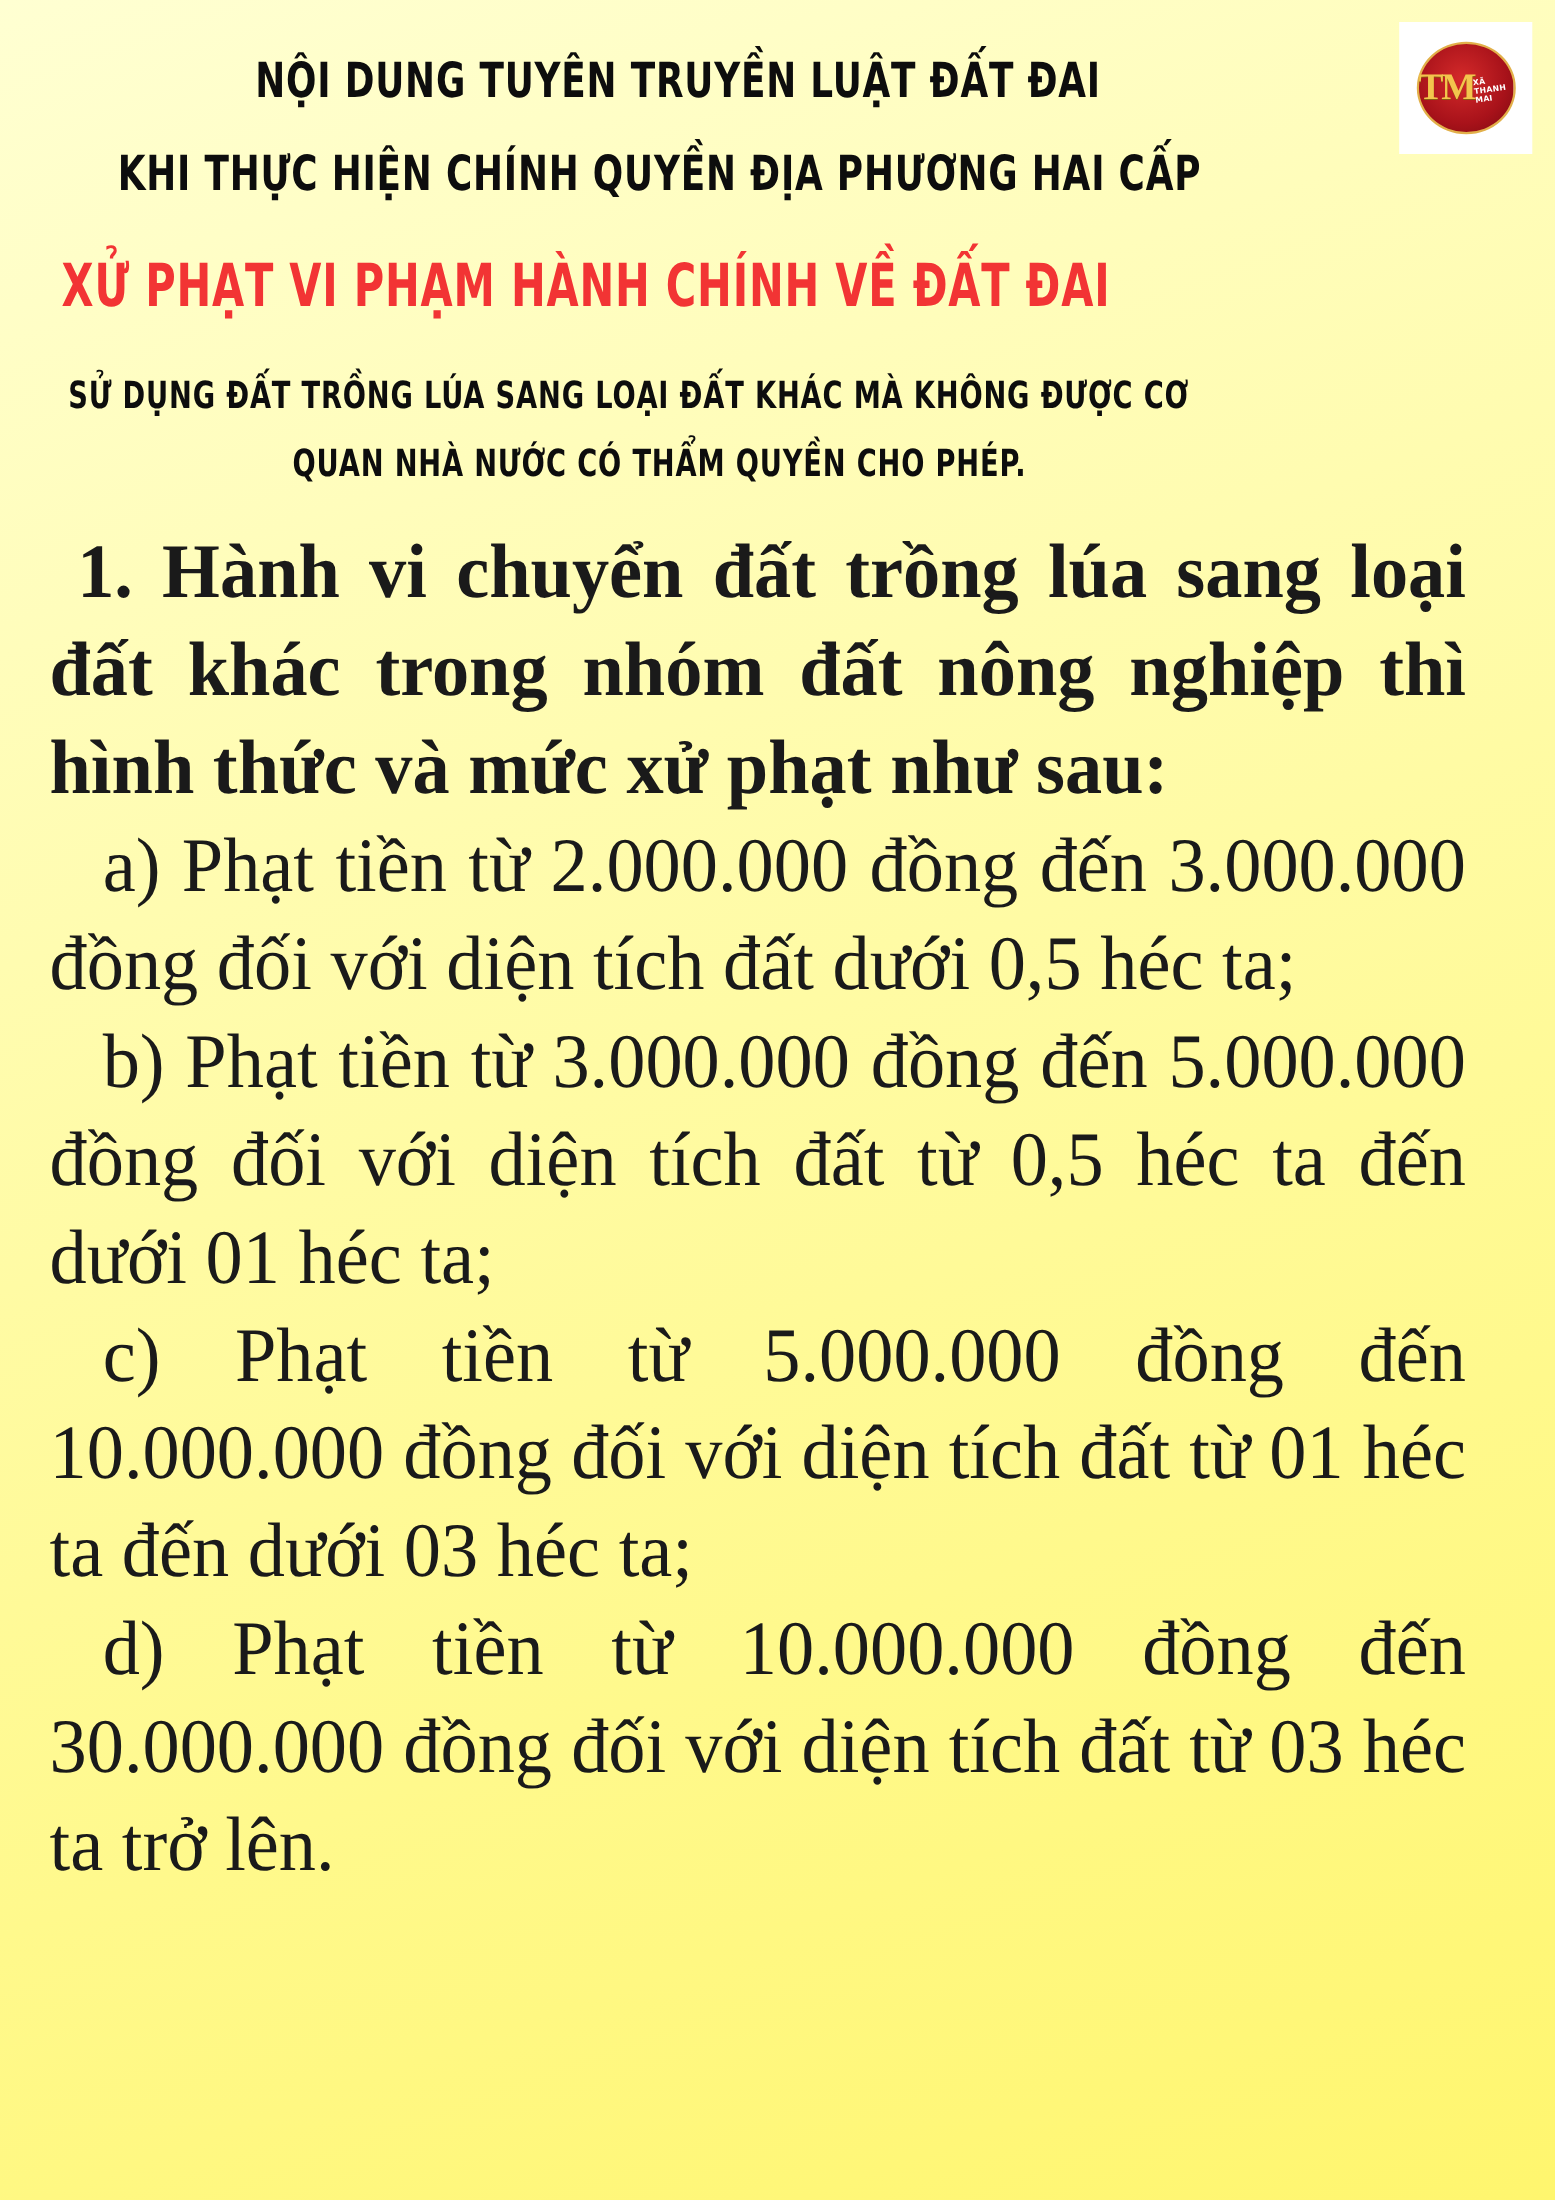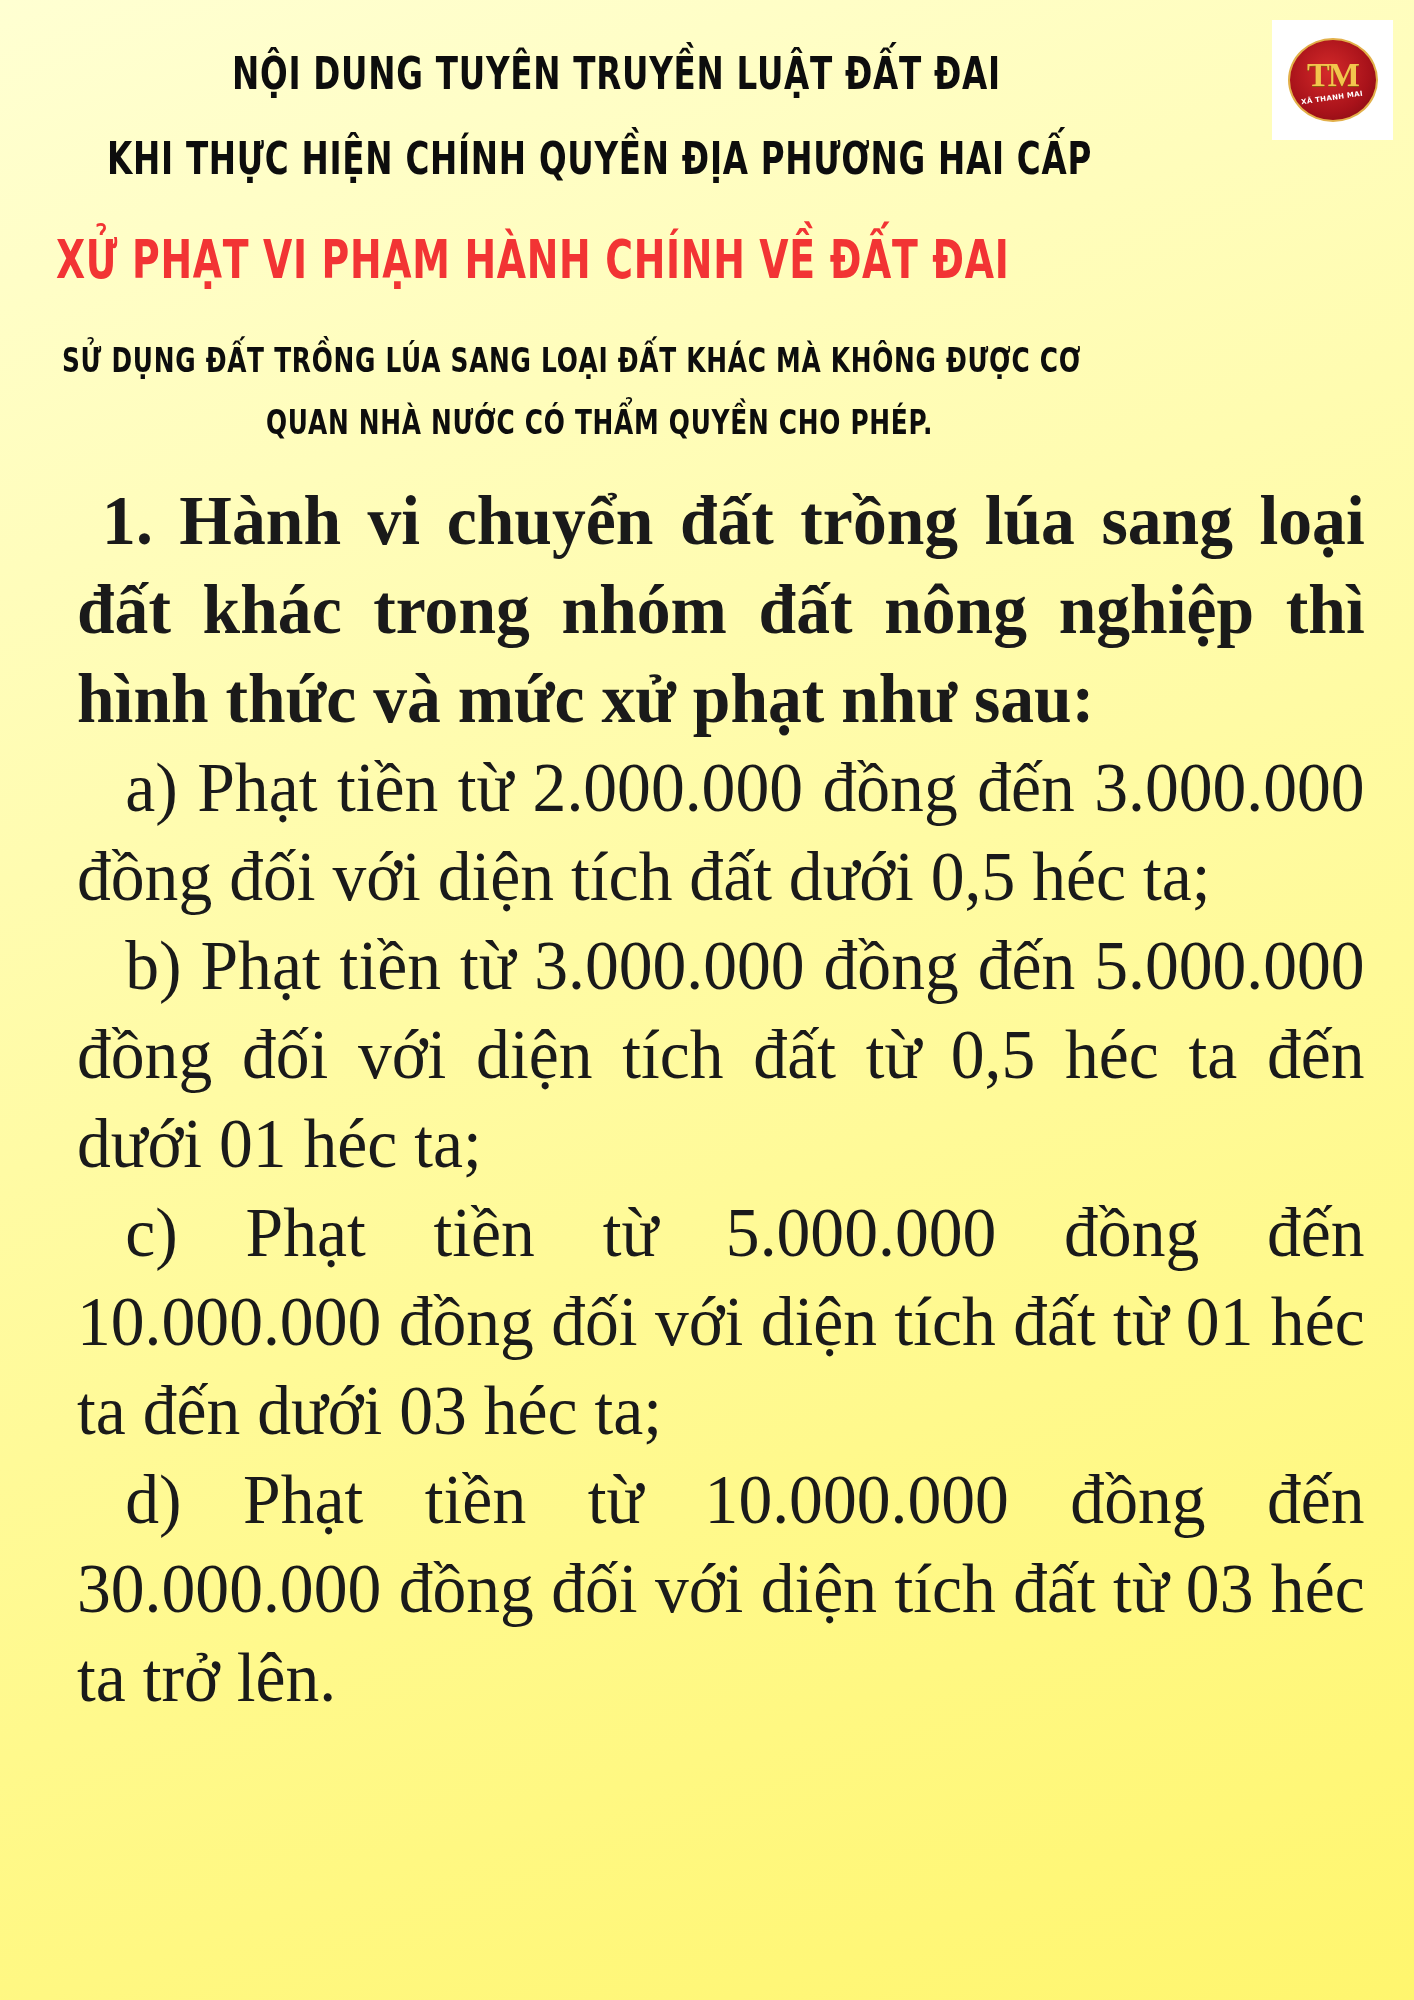--- a/index.html
+++ b/index.html
@@ -21,34 +21,34 @@
   #h4 { left: 62px; top: 340px; font-size: 34px; transform: scaleX(0.73); }
   #h5 { left: 266px; top: 402px; font-size: 34px; transform: scaleX(0.73); }
 
   .logo-box {
     position: absolute; left: 1272px; top: 20px; width: 121px; height: 120px;
     background: #ffffff; display: flex; align-items: center; justify-content: center;
   }
   .logo-circle {
     width: 86px; height: 80px; border-radius: 50%;
     background: radial-gradient(circle at 45% 40%, #d42a2a 0%, #a8121a 60%, #7a0a10 100%);
-    border: 2px solid #e2b04a; position: relative; display: flex; flex-direction: column;
+    border: 2px solid #e2b04a; position: relative; display: flex; flex-direction: row;
     align-items: center; justify-content: center;
   }
   .logo-mark {
     font-family: "Liberation Serif", serif; font-weight: bold; font-size: 34px;
     color: #f3c54d; line-height: 1; letter-spacing: -2px;
     text-shadow: 0 1px 0 #8a5a10;
   }
   .logo-caption {
     font-family: "DejaVu Sans", sans-serif; font-weight: bold; font-size: 7px;
     color: #ffffff; transform: rotate(-8deg); margin-top: 2px; letter-spacing: 0.3px;
   }
 
-  .content { position: absolute; left: 45px; top: 476px; width: 1288px; margin-left: 32px; }
+  .content { position: absolute; left: 45px; top: 476px; width: 1288px; }
   .para {
     font-family: "Liberation Serif", serif; font-size: 70px; line-height: 89px;
     text-align: justify; text-align-last: left; margin: 0;
     transform-origin: left top;
   }
   .para.lead { font-weight: bold; }
   .para .indent { display: inline-block; width: 26px; }
   .para.item .indent { width: 50px; }
   .squeeze { display: block; width: 1333px; transform: scaleX(0.966); transform-origin: left top; }
 </style>

